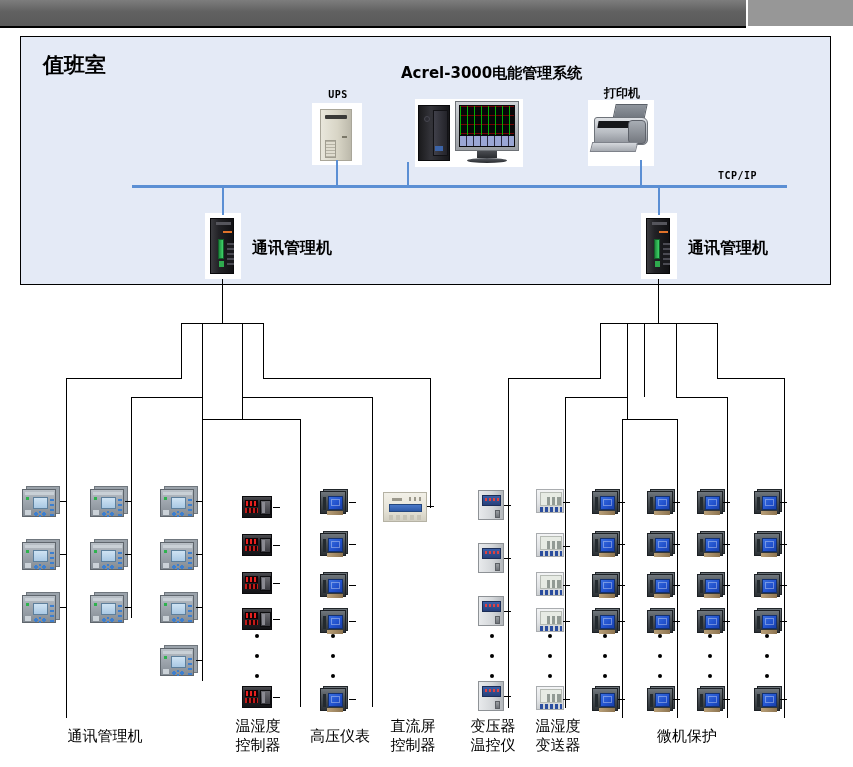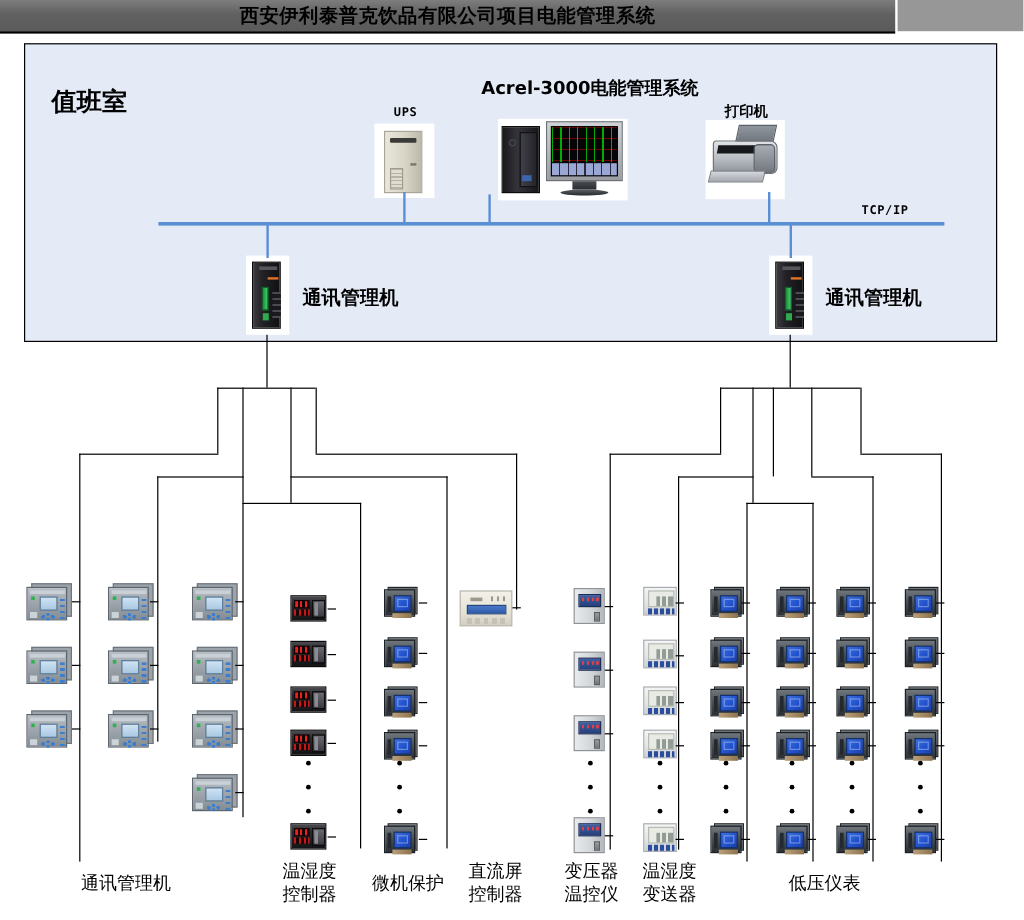--- a/index.html
+++ b/index.html
@@ -61,21 +61,20 @@
     border: 1.5px solid #000;
     box-sizing: border-box;
   }
   #control-room-title {
     position: absolute;
     left: 22px; top: 14px;
     font-size: 21px;
     font-weight: bold;
     color: #000;
     font-family: "DejaVu Sans", "Liberation Sans", sans-serif;
-    margin-top: 20px;
   }
 
   .eq-label {
     position: absolute;
     font-size: 11px;
     font-weight: bold;
     color: #000;
     text-align: center;
     white-space: nowrap;
     font-family: "DejaVu Sans", "Liberation Sans", sans-serif;
@@ -633,21 +632,20 @@
     font-family: "DejaVu Sans", "Liberation Sans", sans-serif;
   }
 </style>
 </head>
 <body>
 
 <div id="titlebar">
   <div id="titlebar-main"></div>
   <div id="titlebar-right"></div>
   <div id="titlebar-underline"></div>
-  <div id="title-text">西安伊利泰普克饮品有限公司项目电能管理系统</div>
 </div>
 
 <div id="control-room">
   <div id="control-room-title">值班室</div>
 </div>
 
 <div class="eq-label mono" style="left:318px; top:89px; width:40px;">UPS</div>
 <div class="eq-label big" style="left:401px; top:64px;">Acrel-3000电能管理系统</div>
 <div class="eq-label" style="left:600px; top:85px; width:44px; font-size:12px;">打印机</div>
 <div class="eq-label mono" style="left:718px; top:170px;">TCP/IP</div>
@@ -1323,20 +1321,20 @@
     <div class="leftbar"></div>
     <div class="blue"></div>
     <div class="btm"></div>
   </div>
 </div>
 <div class="stub" style="left:780px; top:699px;"></div>
 
 <div class="bot-label" style="left:45px; top:727px; width:120px;">通讯管理机</div>
 <div class="bot-label" style="left:228px; top:717px; width:60px;">温湿度
 控制器</div>
-<div class="bot-label" style="left:300px; top:727px; width:80px;">微机保护</div>
+<div class="bot-label" style="left:300px; top:727px; width:80px;">高压仪表</div>
 <div class="bot-label" style="left:382px; top:717px; width:62px;">直流屏
 控制器</div>
 <div class="bot-label" style="left:462px; top:717px; width:62px;">变压器
 温控仪</div>
 <div class="bot-label" style="left:527px; top:717px; width:62px;">温湿度
 变送器</div>
-<div class="bot-label" style="left:632px; top:727px; width:110px;">低压仪表</div>
+<div class="bot-label" style="left:632px; top:727px; width:110px;">微机保护</div>
 
 </body></html>

